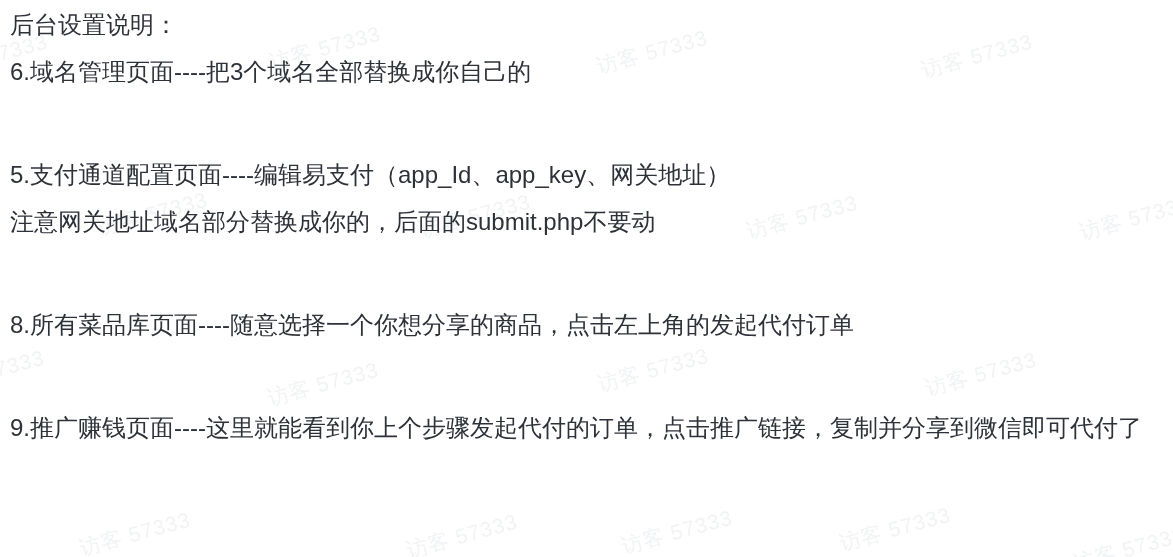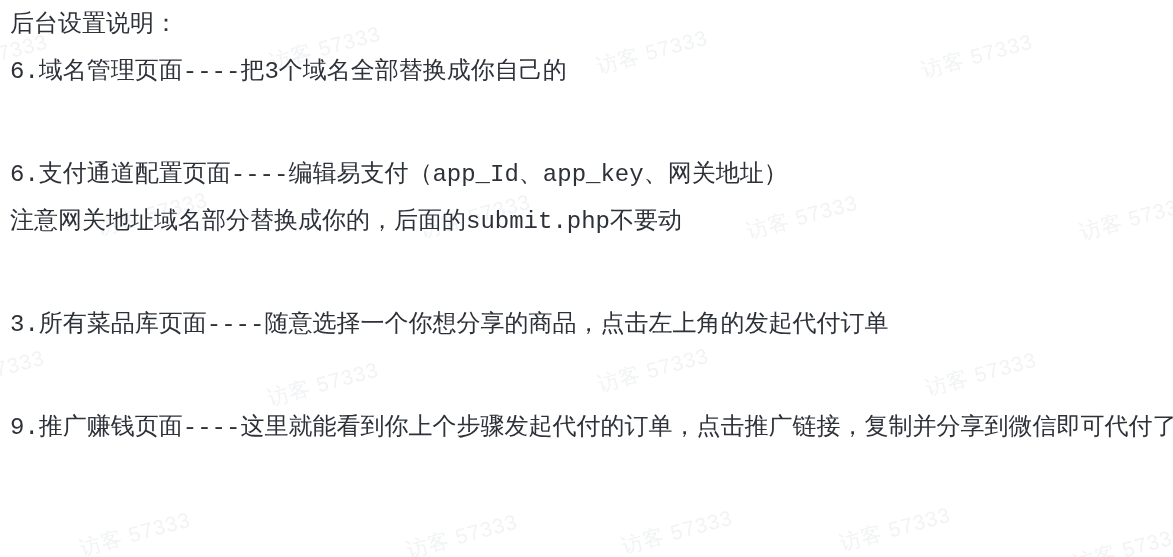--- a/index.html
+++ b/index.html
@@ -34,21 +34,20 @@
     position: relative;
     z-index: 1;
     padding: 1px 10px 0 10px;
   }
   .line {
     margin: 0;
     font-size: 24px;
     line-height: 47px;
     color: #2d3138;
     white-space: nowrap;
-    font-family: Liberation Mono, monospace;
   }
   .sec-gap {
     margin-top: 56px;
   }
 </style>
 </head>
 <body>
 
 <div class="watermark-layer" id="wm-layer">
     <span class="watermark" style="left: -65px; top: 42px; color: rgb(241, 243, 244); transform: rotate(-15deg);">访客 57333</span>
@@ -66,17 +65,17 @@
     <span class="watermark" style="left: 78px; top: 520px; color: rgb(241, 243, 244); transform: rotate(-15deg);">访客 57333</span>
     <span class="watermark" style="left: 405px; top: 522px; color: rgb(241, 243, 244); transform: rotate(-15deg);">访客 57333</span>
     <span class="watermark" style="left: 620px; top: 518px; color: rgb(241, 243, 244); transform: rotate(-15deg);">访客 57333</span>
     <span class="watermark" style="left: 838px; top: 515px; color: rgb(241, 243, 244); transform: rotate(-15deg);">访客 57333</span>
     <span class="watermark" style="left: 1072px; top: 535px; color: rgb(241, 243, 244); transform: rotate(-15deg);">访客 57333</span>
   </div>
 
 <main class="content">
   <p class="line">后台设置说明：</p>
   <p class="line">6.域名管理页面----把3个域名全部替换成你自己的</p>
-  <p class="line sec-gap">6.支付通道配置页面----编辑易支付（app_Id、app_key、网关地址）</p>
+  <p class="line sec-gap">5.支付通道配置页面----编辑易支付（app_Id、app_key、网关地址）</p>
   <p class="line">注意网关地址域名部分替换成你的，后面的submit.php不要动</p>
-  <p class="line sec-gap">3.所有菜品库页面----随意选择一个你想分享的商品，点击左上角的发起代付订单</p>
+  <p class="line sec-gap">8.所有菜品库页面----随意选择一个你想分享的商品，点击左上角的发起代付订单</p>
   <p class="line sec-gap">9.推广赚钱页面----这里就能看到你上个步骤发起代付的订单，点击推广链接，复制并分享到微信即可代付了</p>
 </main>
 
 </body></html>

